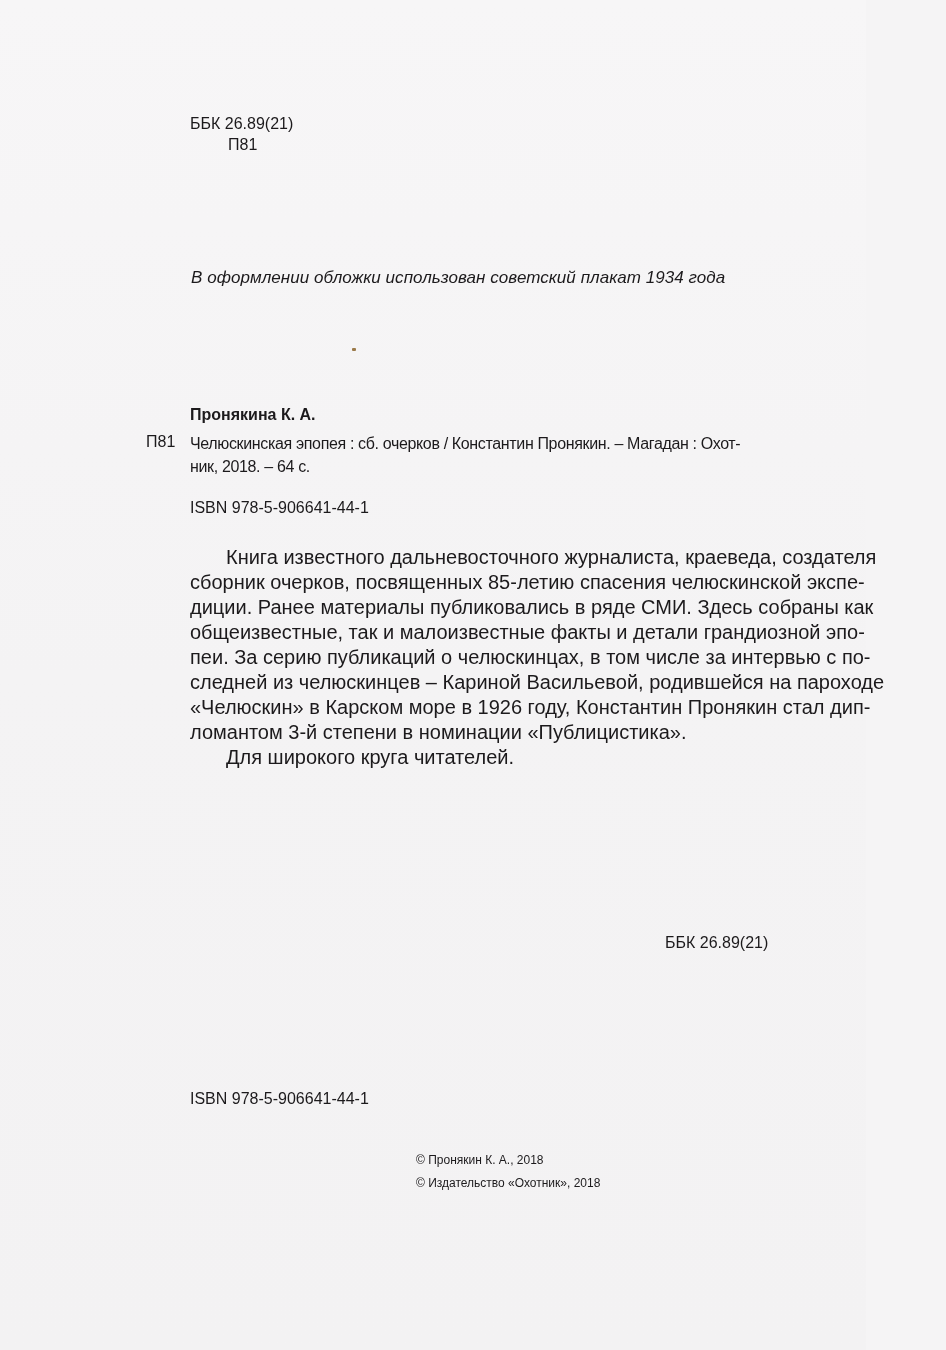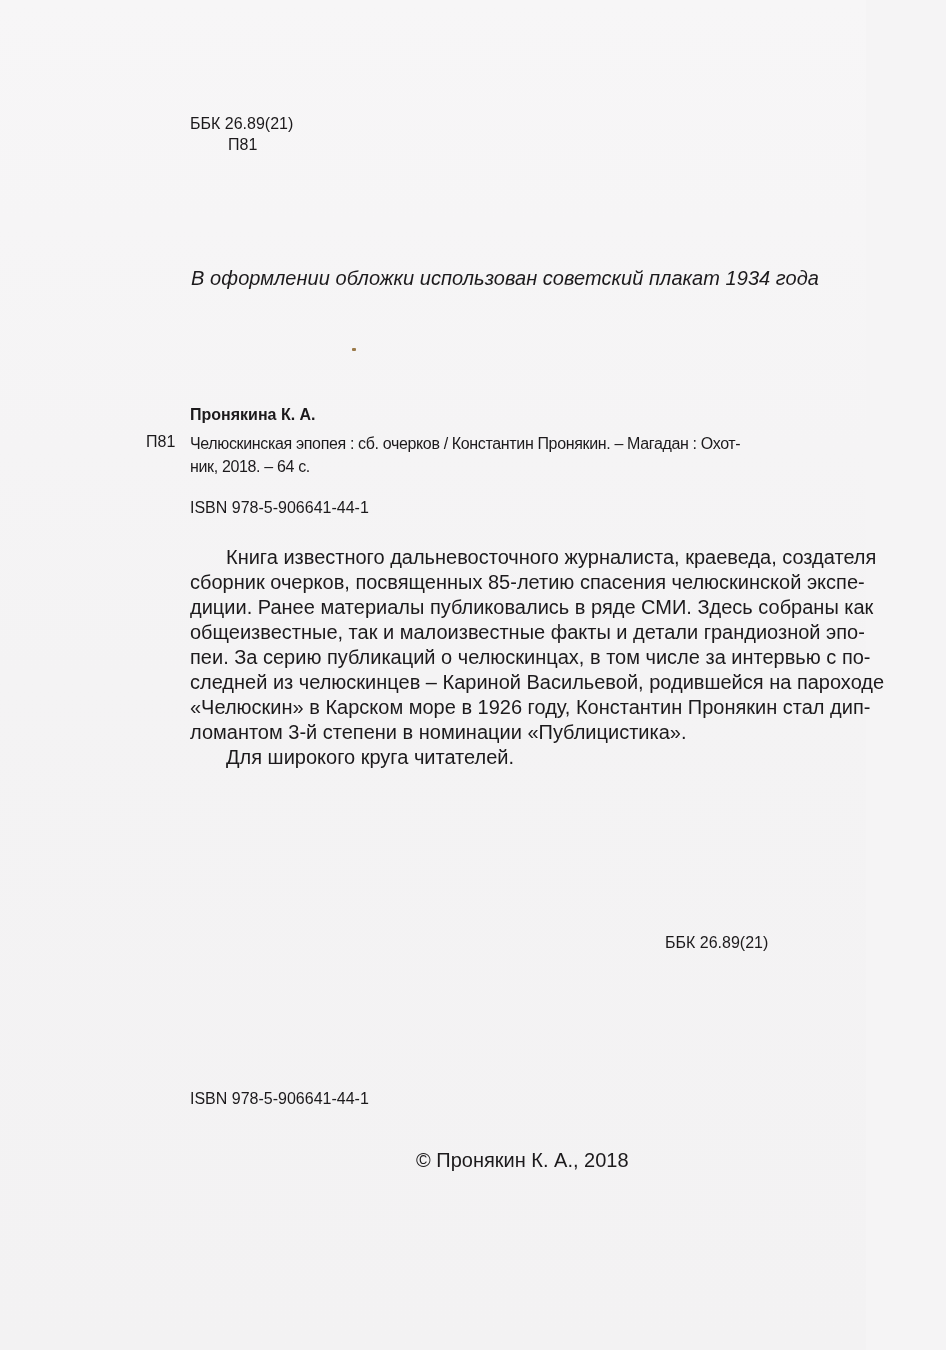--- a/index.html
+++ b/index.html
@@ -20,21 +20,21 @@
       left: 0; top: 0;
       width: 866px; height: 1350px;
       background: linear-gradient(180deg, #f7f6f7 0%, #f4f3f4 50%, #f3f2f3 100%);
     }
     .abs { position: absolute; white-space: nowrap; }
 
     .bbk-top { left: 190px; top: 114px; font-size: 16px; line-height: 20px; }
     .author-sign-top { left: 228px; top: 135px; font-size: 16px; line-height: 20px; }
 
     .cover-note {
-      left: 191px; top: 268px; font-size: 20px; font-style: italic; line-height: 20px;
+      left: 191px; top: 268px; font-size: 17px; font-style: italic; line-height: 20px;
       letter-spacing: 0.05px;
     }
 
     .speck {
       left: 352px; top: 348px; width: 4px; height: 3px; background: #9b7a4a; border-radius: 1px;
     }
 
     .author-heading {
       left: 190px; top: 405px; font-size: 16px; font-weight: bold; line-height: 20px;
     }
@@ -59,21 +59,21 @@
     }
     .annotation .line.indent { padding-left: 36px; }
     .annotation .line.last { text-align-last: left; }
     .annotation .audience { display: block; padding-left: 36px; white-space: nowrap; }
 
     .bbk-bottom { left: 665px; top: 933px; font-size: 16px; line-height: 20px; }
     .isbn-2 { left: 190px; top: 1089px; font-size: 16px; line-height: 20px; }
 
     .copyright {
       position: absolute; left: 416px; top: 1149px;
-      font-size: 20px; line-height: 23px;
+      font-size: 12px; line-height: 23px;
     }
     .copyright div { white-space: nowrap; }
   </style>
 </head>
 <body>
 
 <div class="page">
 
   <div class="abs bbk-top">ББК 26.89(21)</div>
   <div class="abs author-sign-top">П81</div>
@@ -102,15 +102,16 @@
     <span class="line last">ломантом 3-й степени в номинации «Публицистика».</span>
     <span class="audience">Для широкого круга читателей.</span>
   </div>
 
   <div class="abs bbk-bottom">ББК 26.89(21)</div>
 
   <div class="abs isbn-2">ISBN 978-5-906641-44-1</div>
 
   <div class="copyright">
     <div>© Пронякин К. А., 2018</div>
+    <div>© Издательство «Охотник», 2018</div>
   </div>
 
 </div>
 
 </body></html>

